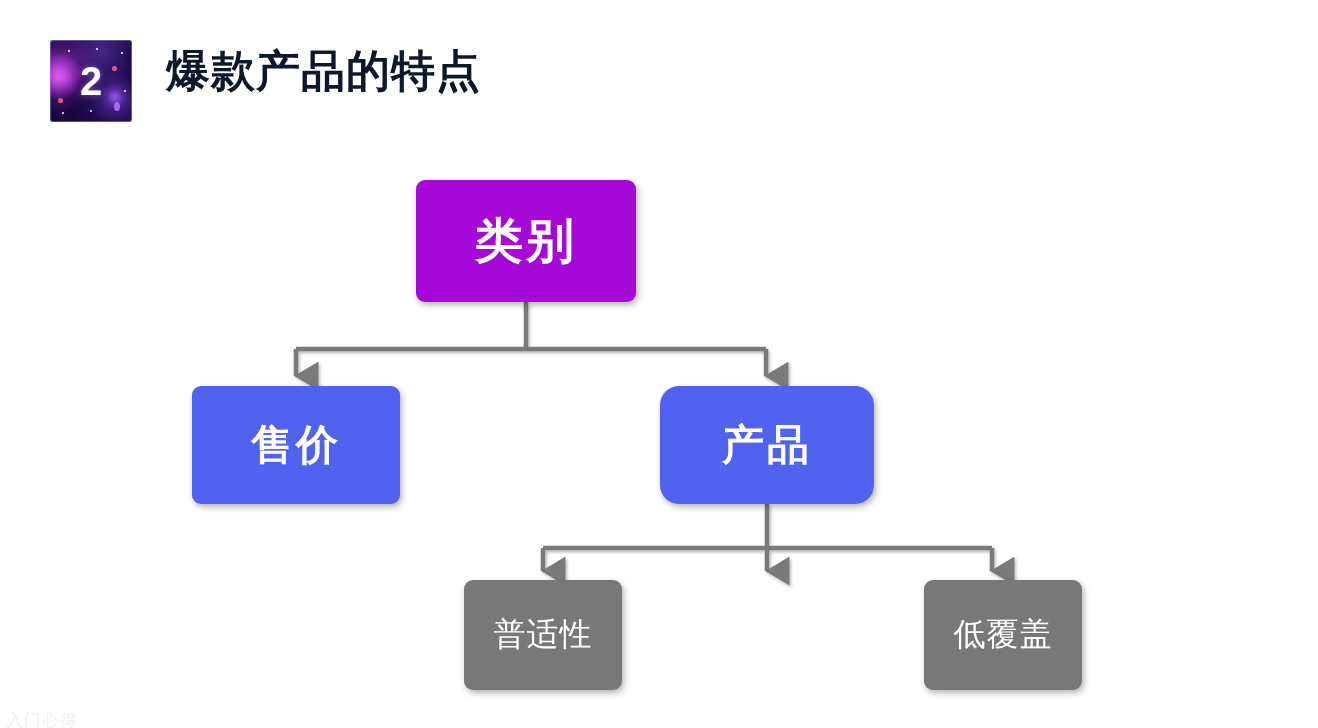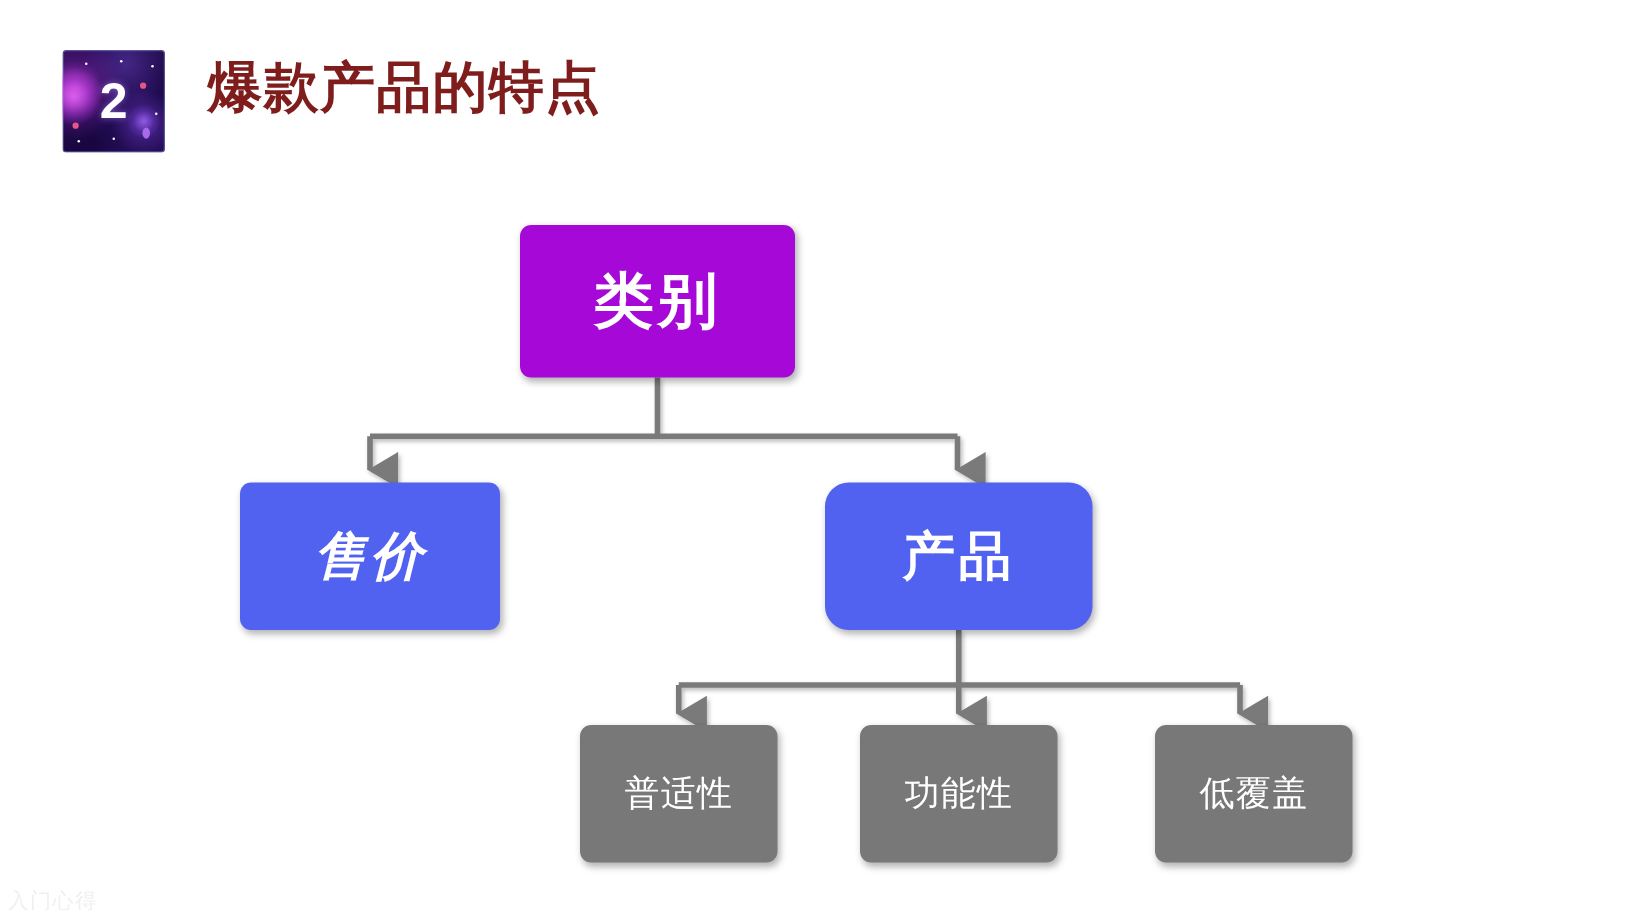--- a/index.html
+++ b/index.html
@@ -62,21 +62,21 @@
     z-index: 5;
     text-shadow: 0 0 6px rgba(180,140,255,0.55);
   }
   #page-title {
     position: absolute;
     left: 166px;
     top: 41px;
     font-size: 44px;
     line-height: 60px;
     font-weight: bold;
-    color: #7f1d1d;
+    color: #0f172a;
     letter-spacing: 1px;
     white-space: nowrap;
   }
 
   
   #org-chart {
     position: absolute;
     left: 0;
     top: 0;
     width: 1180px;
@@ -112,29 +112,29 @@
     letter-spacing: 3px;
   }
   .node.level-mid {
     background: #5062ef;
     font-size: 42px;
     font-weight: bold;
     letter-spacing: 3px;
   }
   .node.level-leaf {
     background: #787878;
-    font-size: 28px;
+    font-size: 32px;
     font-weight: normal;
     letter-spacing: 1px;
     justify-content: center;
   }
 
   
   #node-category { left: 416px; top: 180px;  width: 220px; height: 122px; }
-  #node-price    { left: 192px; top: 386px;  width: 208px; height: 118px; font-style: italic; }
+  #node-price    { left: 192px; top: 386px;  width: 208px; height: 118px; }
   #node-product  { left: 660px; top: 386px;  width: 214px; height: 118px; border-radius: 19px; }
   #node-general  { left: 464px; top: 580px;  width: 158px; height: 110px; }
   #node-function { left: 688px; top: 580px;  width: 158px; height: 110px; }
   #node-coverage { left: 913px; top: 580px;  width: 158px; height: 110px; margin-left: 11px; }
 
   
   #footer-residue {
     position: absolute;
     left: 6px;
     bottom: -4px;
@@ -204,22 +204,19 @@
   </div>
 
   <div class="node level-mid" id="node-product">
     <span class="node-label">产品</span>
   </div>
 
   <div class="node level-leaf" id="node-general">
     <span class="node-label">普适性</span>
   </div>
 
-  <div class="node level-leaf" id="node-function">
-    <span class="node-label">功能性</span>
-  </div>
 
   <div class="node level-leaf" id="node-coverage">
     <span class="node-label">低覆盖</span>
   </div>
 </div>
 
 <div id="footer-residue">入门心得</div>
 
 </body></html>

